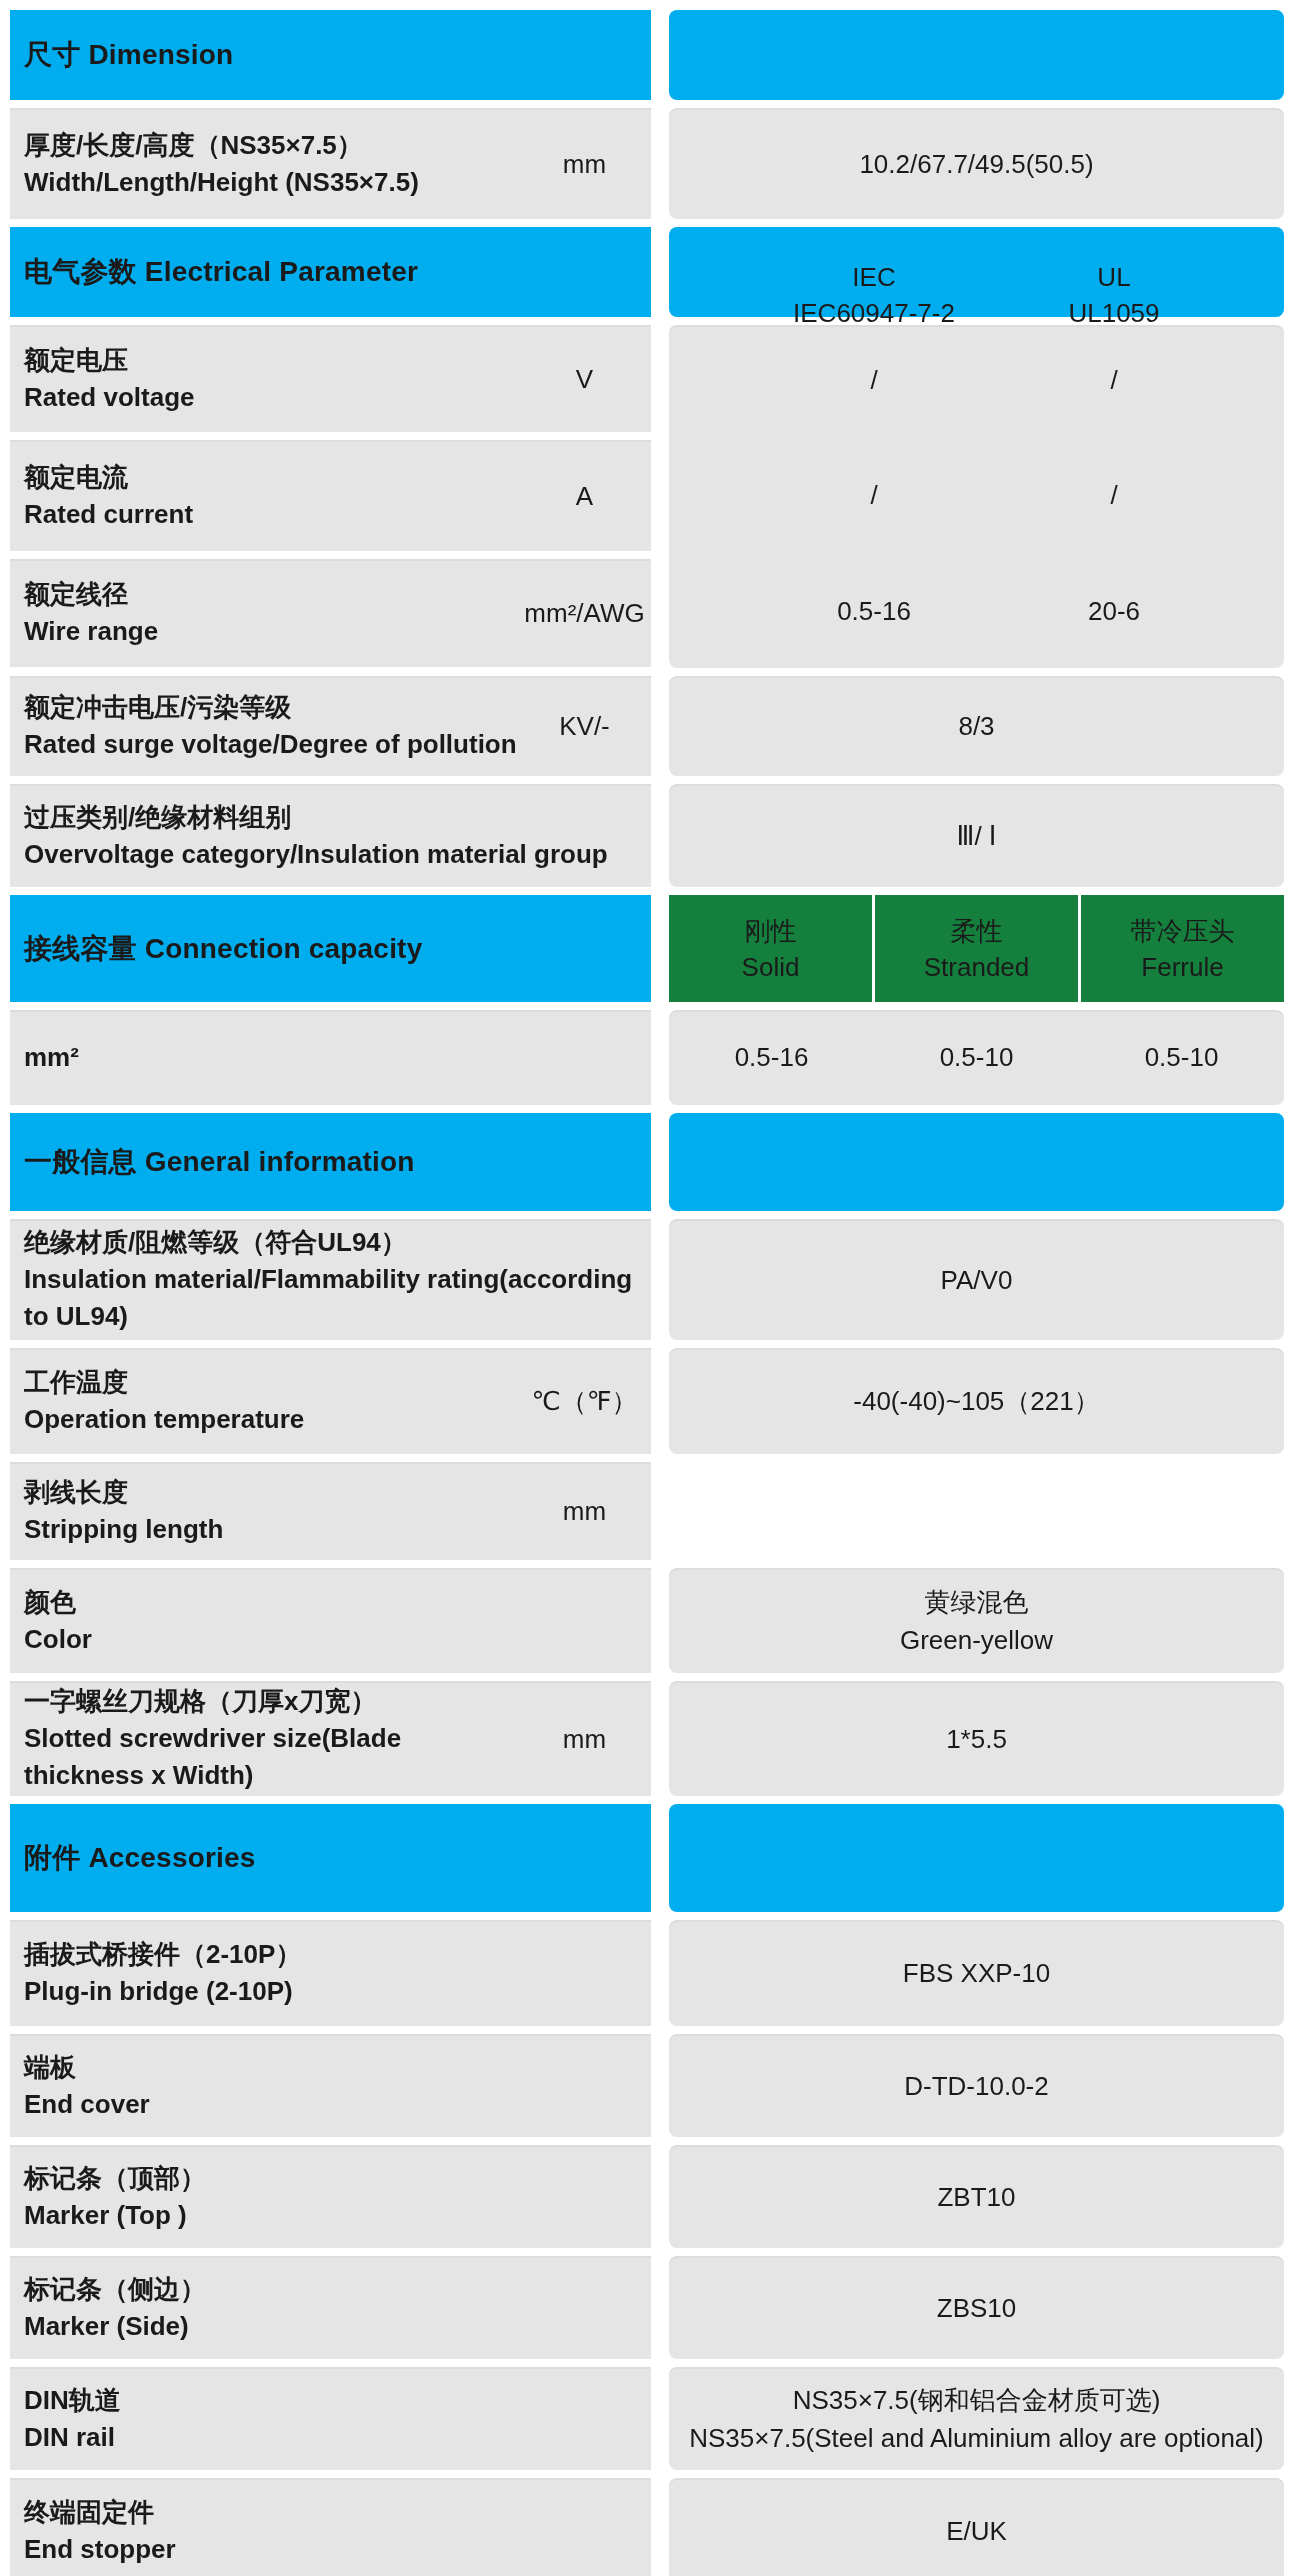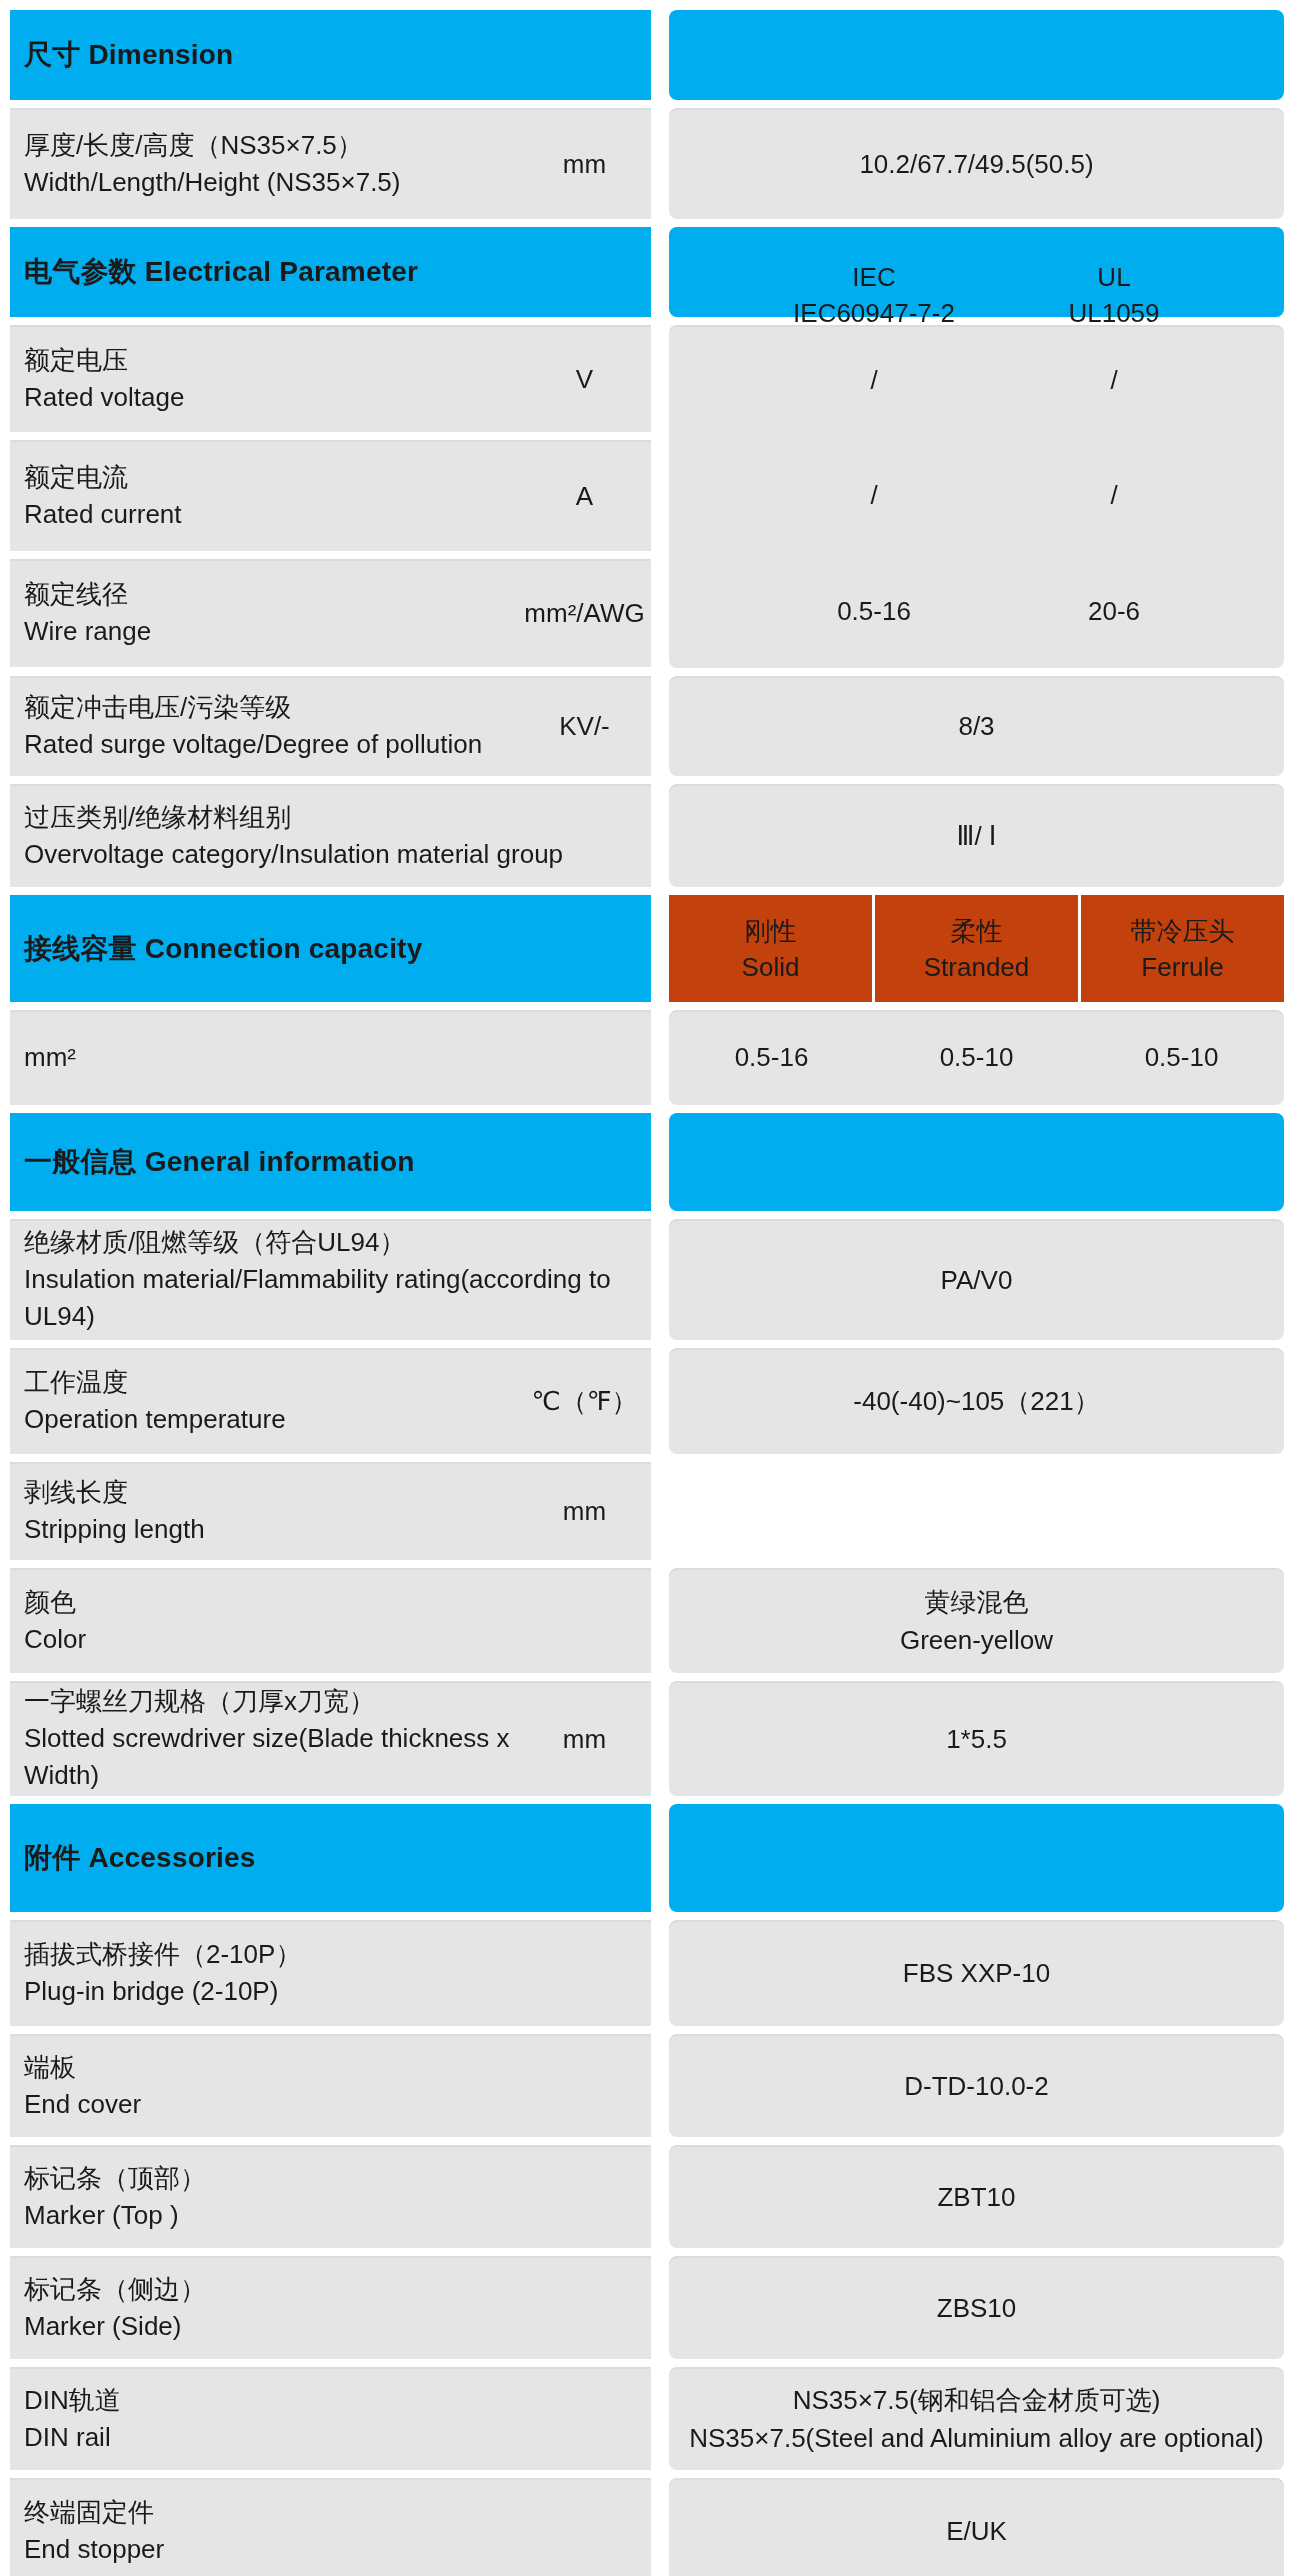--- a/index.html
+++ b/index.html
@@ -20,21 +20,21 @@
     box-shadow:inset 0 2px 0 rgba(0,0,0,0.04);
   }
   .rcell{
     flex:1;
     background:#E6E5E5;
     box-shadow:inset 0 2px 0 rgba(0,0,0,0.04);
     border-radius:8px;
   }
   .hdr .lcell,.hdr .rcell{background:#00AEEF;box-shadow:none;}
   .hdr-title{font-weight:bold;font-size:28px;padding-left:14px;letter-spacing:0.2px;}
-  .label{flex:1;padding-left:14px;font-size:26px;line-height:37px;}
+  .label{flex:1;padding-left:14px;font-size:26px;line-height:37px;font-weight:bold;}
   .label span{display:block;}
   .unit{
     width:121px;flex:none;
     text-align:center;font-size:26px;line-height:34px;
     word-break:break-all;margin-right:6px;
   }
   .vcenter{
     display:flex;flex-direction:column;align-items:center;justify-content:center;
     text-align:center;font-size:26px;line-height:38px;height:100%;
   }
@@ -43,21 +43,21 @@
     height:100%;align-items:center;justify-items:center;
     font-size:26px;padding:0 50px 0 85px;text-align:center;line-height:36px;margin-top:23px;
   }
   .grid2 .two-line span{display:block;}
   .grid3{
     display:grid;grid-template-columns:1fr 1fr 1fr;
     height:100%;align-items:center;justify-items:center;font-size:26px;
   }
   .hdr3{display:grid;grid-template-columns:1fr 1fr 1fr;gap:3px;height:100%;}
   .hdr3 > div{
-    background:#c2410c;
+    background:#15803d;
     display:flex;flex-direction:column;align-items:center;justify-content:center;
     font-size:26px;line-height:36px;text-align:center;
   }
   .merged-left{width:641px;flex:none;display:flex;flex-direction:column;gap:8px;}
   .merged-left .lcell{width:auto;}
   .mr-sub{
     display:grid;grid-template-columns:1fr 1fr;
     align-items:center;justify-items:center;
     font-size:26px;padding:0 50px 0 85px;
   }

